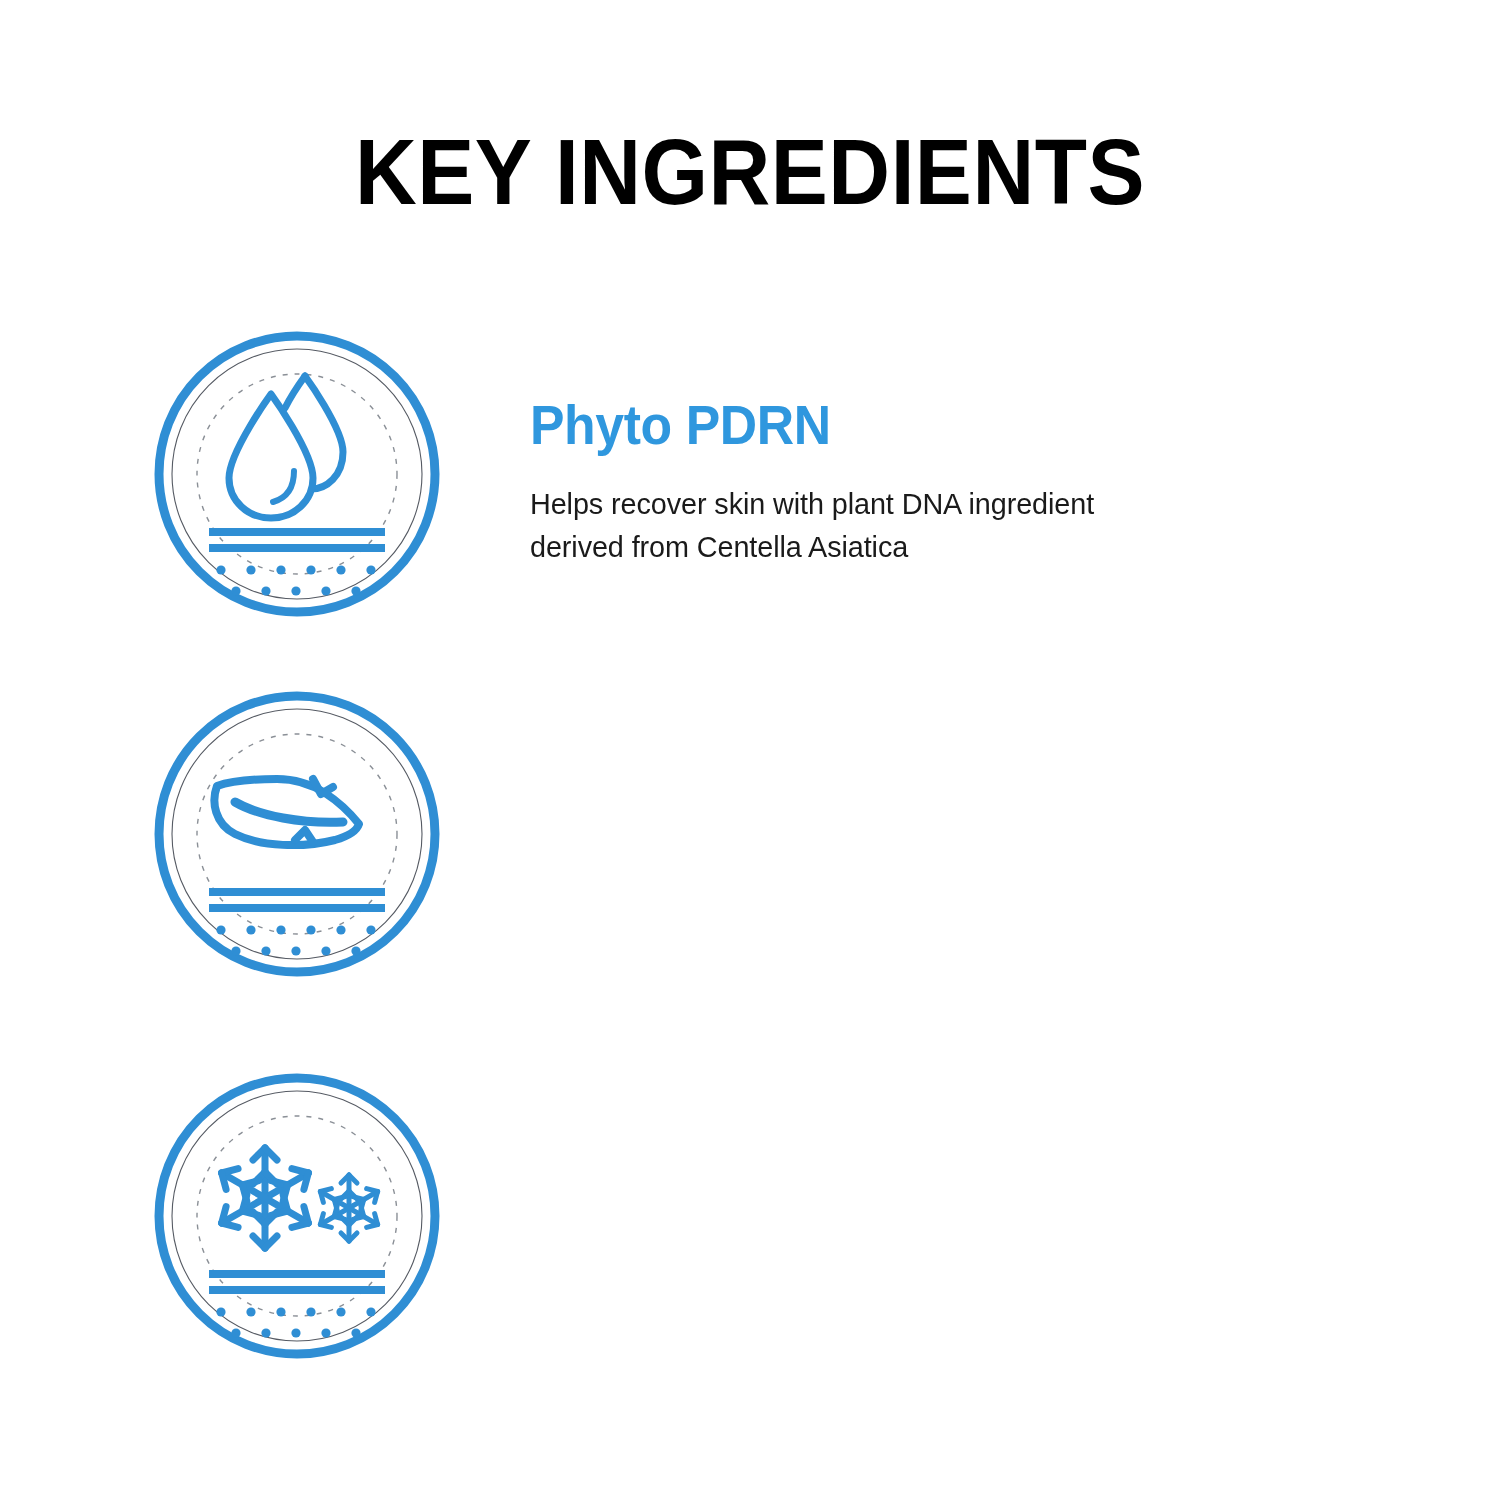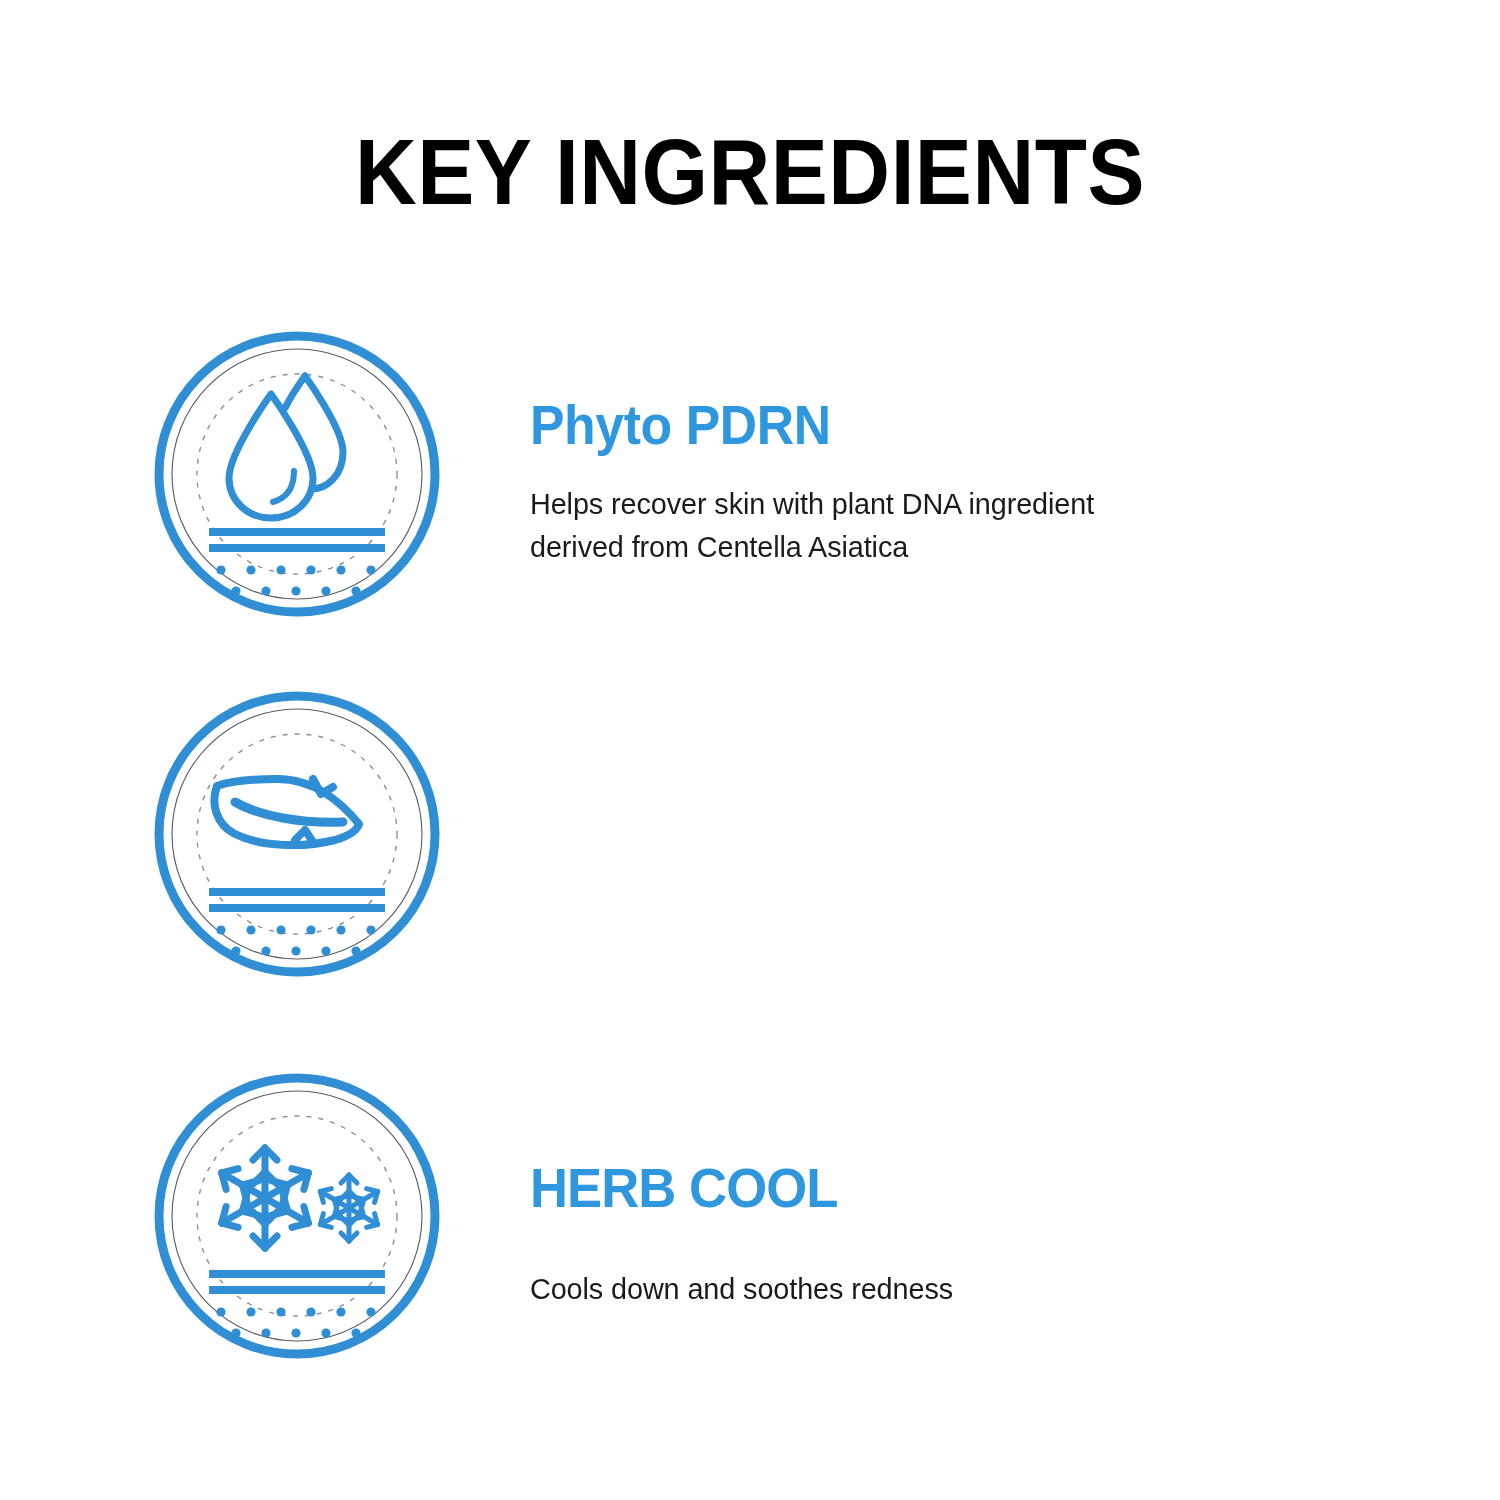--- a/index.html
+++ b/index.html
@@ -280,19 +280,15 @@
         <circle cx="218" cy="240" r="4.6" fill="#2f8ed4"></circle>
 
         <circle cx="83" cy="261" r="4.6" fill="#2f8ed4"></circle>
         <circle cx="113" cy="261" r="4.6" fill="#2f8ed4"></circle>
         <circle cx="143" cy="261" r="4.6" fill="#2f8ed4"></circle>
         <circle cx="173" cy="261" r="4.6" fill="#2f8ed4"></circle>
         <circle cx="203" cy="261" r="4.6" fill="#2f8ed4"></circle>
       </svg>
     </div>
 
-    <div class="text-col">
-      <div class="ing-title">HERB COOL</div>
-      <div class="ing-desc">Cools down and soothes redness</div>
-    </div>
   </div>
 
 </div>
 
 </body></html>

